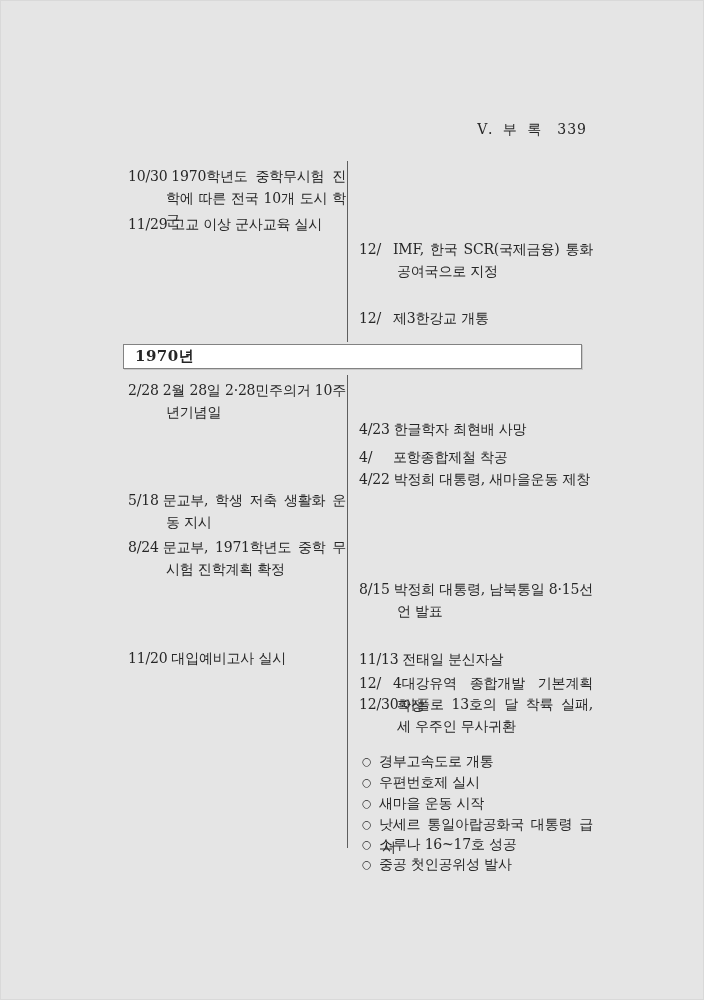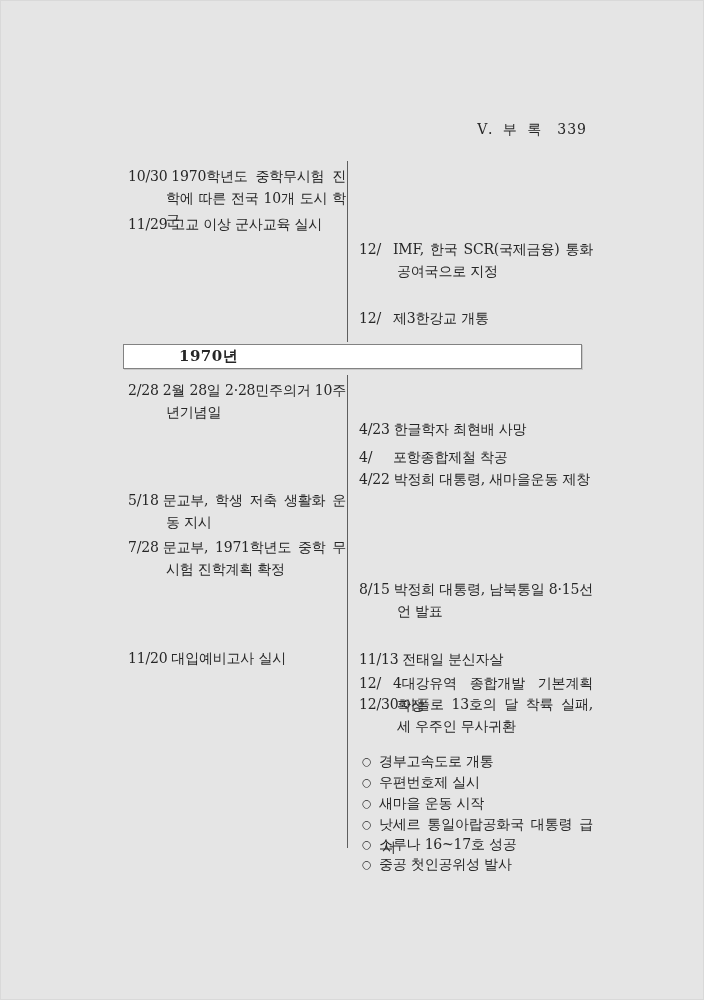--- a/index.html
+++ b/index.html
@@ -37,21 +37,20 @@
 
   .year-box {
     position: absolute;
     left: 122px;
     top: 343px;
     width: 459px;
     height: 25px;
     border: 1px solid #828282;
     box-shadow: 1px 1px 0 #c8c8c8;
     background: #ffffff;
-    padding-left: 44px;
   }
   .year-box .year-label {
     display: block;
     padding-left: 11px;
     line-height: 23px;
     font-size: 15px;
     font-weight: bold;
     letter-spacing: 0.5px;
   }
 
@@ -118,21 +117,21 @@
     <span class="year-label">1970년</span>
   </div>
 
   <div class="entry left dated" style="top:378px">
     <span class="date">2/28</span><span class="txt">2월 28일 2·28민주의거 10주년기념일</span>
   </div>
   <div class="entry left dated" style="top:488px">
     <span class="date">5/18</span><span class="txt">문교부, 학생 저축 생활화 운동 지시</span>
   </div>
   <div class="entry left dated" style="top:535px">
-    <span class="date">7/28</span><span class="txt">문교부, 1971학년도 중학 무시험 진학계획 확정</span>
+    <span class="date">8/24</span><span class="txt">문교부, 1971학년도 중학 무시험 진학계획 확정</span>
   </div>
   <div class="entry left dated" style="top:646px">
     <span class="date">11/20</span><span class="txt">대입예비고사 실시</span>
   </div>
 
   <div class="entry right dated" style="top:417px">
     <span class="date">4/23</span><span class="txt">한글학자 최현배 사망</span>
   </div>
   <div class="entry right dated" style="top:445px">
     <span class="date">4/</span><span class="txt">포항종합제철 착공</span>

